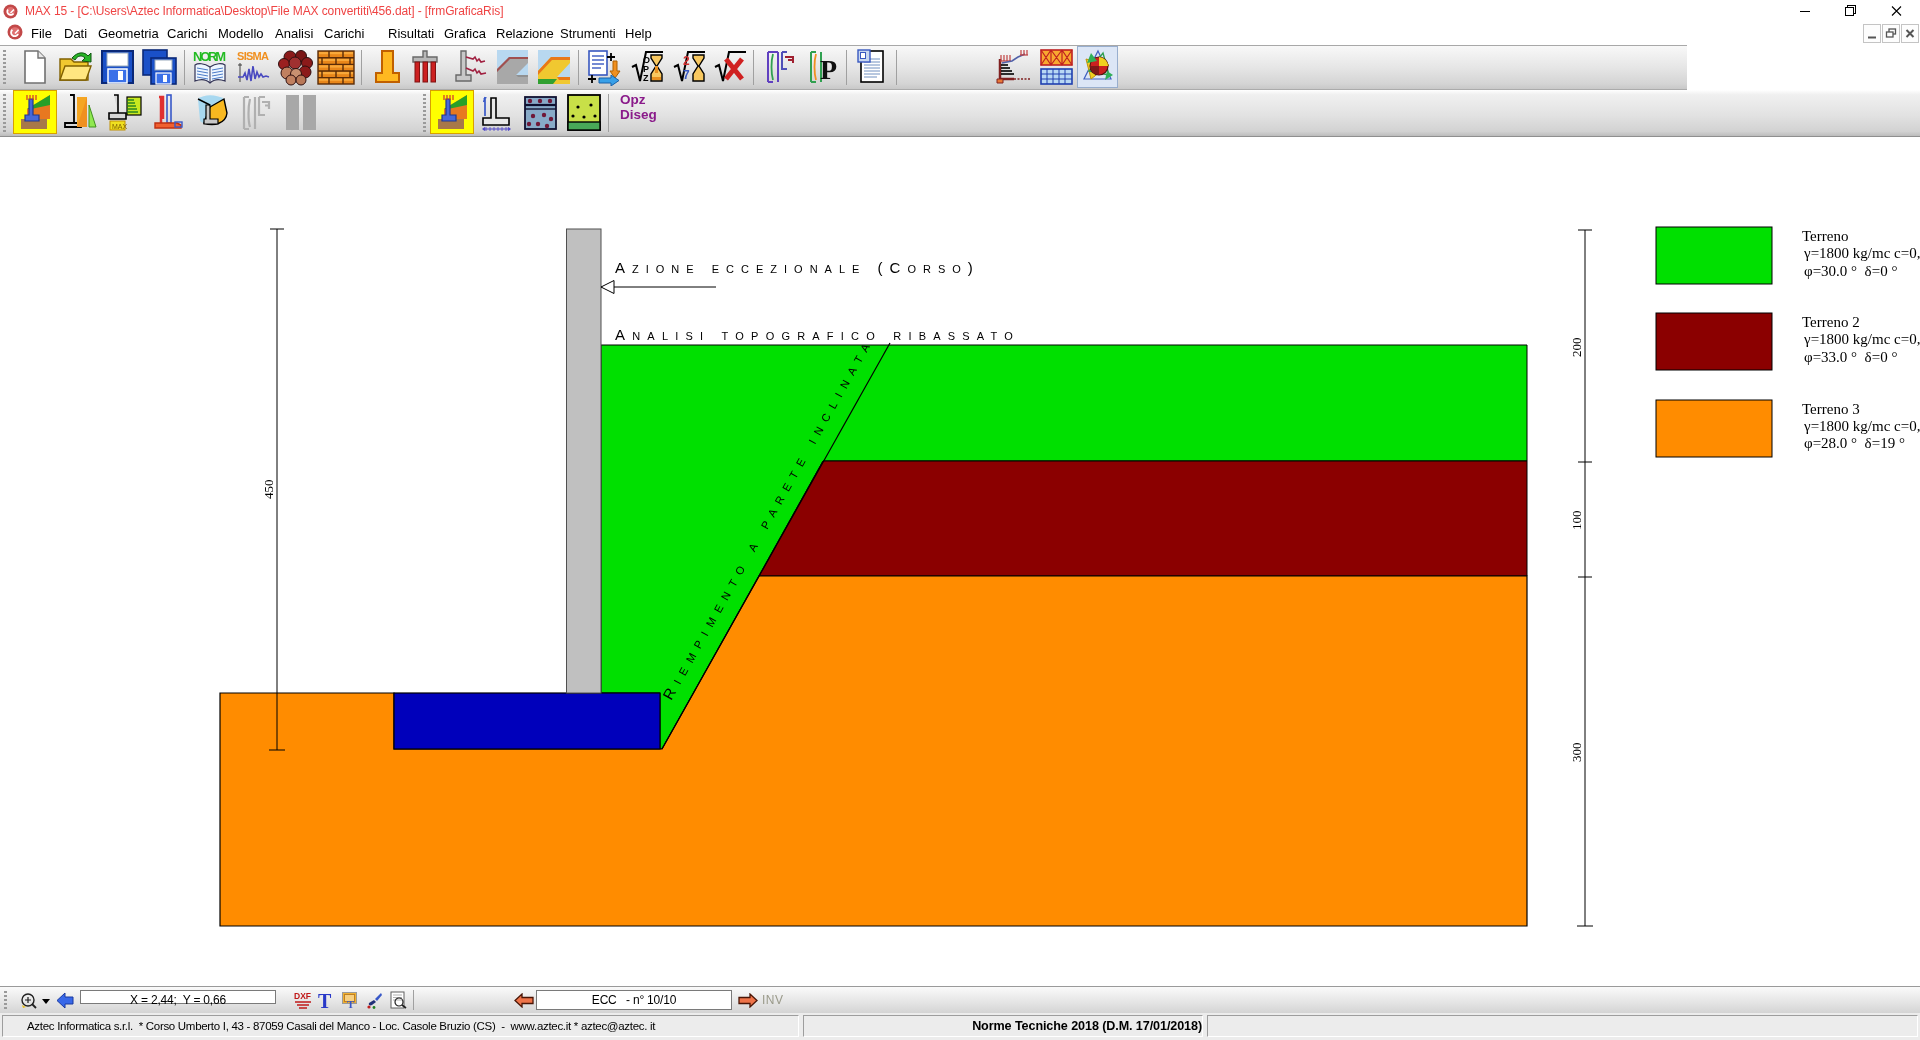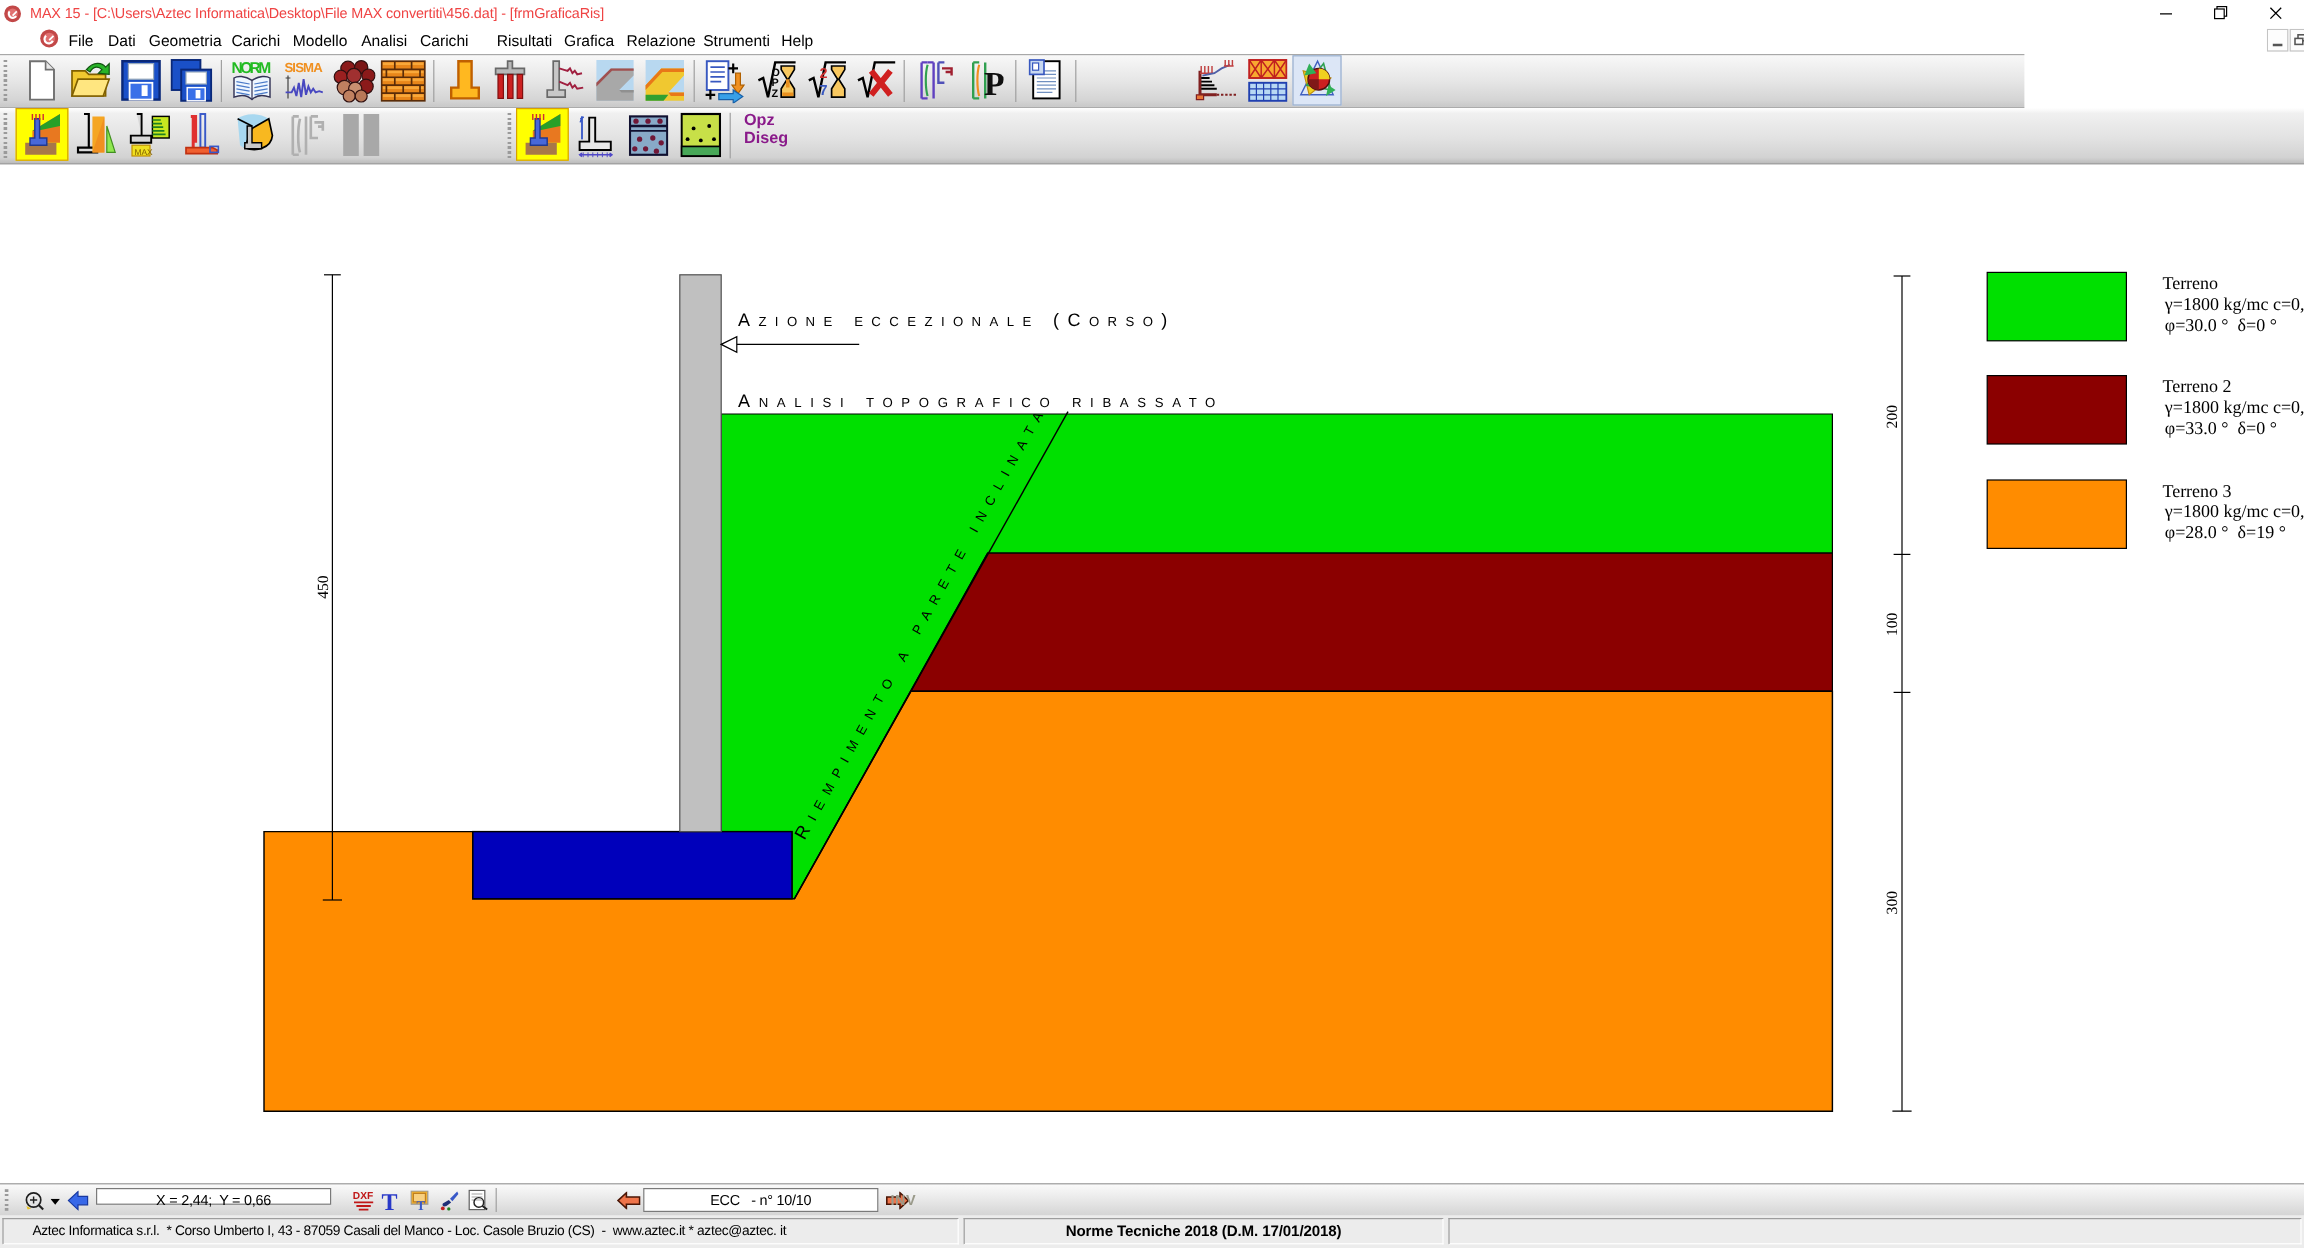--- a/index.html
+++ b/index.html
@@ -3,21 +3,21 @@
 <meta charset="utf-8">
 <style>
   * { margin:0; padding:0; box-sizing:border-box; }
   html,body { width:1920px; height:1040px; overflow:hidden; background:#fff;
     font-family:"Liberation Sans", sans-serif; }
   .abs { position:absolute; }
   
   #titlebar { position:absolute; left:0; top:0; width:1920px; height:23px; background:#ffffff; }
   #titletext { position:absolute; left:25px; top:4px; font-size:12px; letter-spacing:-0.1px; color:#ef4444; }
   
-  #menubar { position:absolute; left:0; top:23px; width:1548px; height:22px; background:#ffffff;margin-left:26px; }
+  #menubar { position:absolute; left:0; top:23px; width:1548px; height:22px; background:#ffffff; }
   .mi { position:absolute; top:3px; font-size:13px; color:#000; }
   
   #tb1 { position:absolute; left:0; top:45px; width:1687px; height:45px;
     background:linear-gradient(#f8f8f8, #e6e6e6 50%, #d4d4d4 88%, #c8c8c8);
     border-top:1px solid #a8a8a8; border-bottom:1px solid #ababab; }
   #tb2 { position:absolute; left:0; top:90px; width:1920px; height:47px;
     background:linear-gradient(#ffffff, #f0f0f0 10%, #e2e2e2 55%, #d2d2d2 90%, #bcbcbc);
     border-bottom:1px solid #8f8f8f; }
   .grip { position:absolute; top:4px; width:3px; bottom:4px;
     background:repeating-linear-gradient(#9a9a9a 0 2px, transparent 2px 4px); }
@@ -573,22 +573,22 @@
     <line x1="13" y1="14" x2="17" y2="17" stroke="#202020" stroke-width="1.6"></line>
   </svg>
   <div class="tsep" style="left:413px;top:3px;bottom:3px"></div>
 
   <svg class="icon" style="left:514px;top:6px" width="20" height="15">
     <path d="M8 1 L8 4.5 L19 4.5 L19 10.5 L8 10.5 L8 14 L1 7.5 Z" fill="#ef744a" stroke="#4a1505" stroke-width="1.3"></path>
   </svg>
   <svg class="icon" style="left:738px;top:6px" width="20" height="15">
     <path d="M12 1 L12 4.5 L1 4.5 L1 10.5 L12 10.5 L12 14 L19 7.5 Z" fill="#ef744a" stroke="#4a1505" stroke-width="1.3"></path>
   </svg>
-  <div class="abs" style="left:742px;top:6px;font-size:12px;font-weight:bold;color:#9a9a8a;letter-spacing:0.5px">INV</div>
+  <div class="abs" style="left:762px;top:6px;font-size:12px;font-weight:normal;color:#9a9a8a;letter-spacing:0.5px">INV</div>
   <div class="inbox" style="left:80px;top:3px;width:196px;height:14px;line-height:19px">X = 2,44;&nbsp; Y = 0,66</div>
   <div class="inbox" style="left:536px;top:3px;width:196px;height:20px;line-height:19px">ECC&nbsp;&nbsp; - n° 10/10</div>
 </div>
 
 <div id="bottombar">
   <div class="sunk" style="left:2px;width:797px;padding-left:24px">Aztec Informatica s.r.l.&nbsp; * Corso Umberto I, 43 - 87059 Casali del Manco - Loc. Casole Bruzio (CS)&nbsp; -&nbsp; www.aztec.it * aztec@aztec. it</div>
-  <div class="sunk" style="left:803px;width:400px;text-align:center;font-weight:bold;font-size:12.6px;letter-spacing:-0.1px">Norme Tecniche 2018 (D.M. 17/01/2018)</div>
+  <div class="sunk" style="left:803px;width:400px;text-align:right;font-weight:bold;font-size:12.6px;letter-spacing:-0.1px">Norme Tecniche 2018 (D.M. 17/01/2018)</div>
   <div class="sunk" style="left:1207px;width:711px"></div>
 </div>
 
 </body></html>

